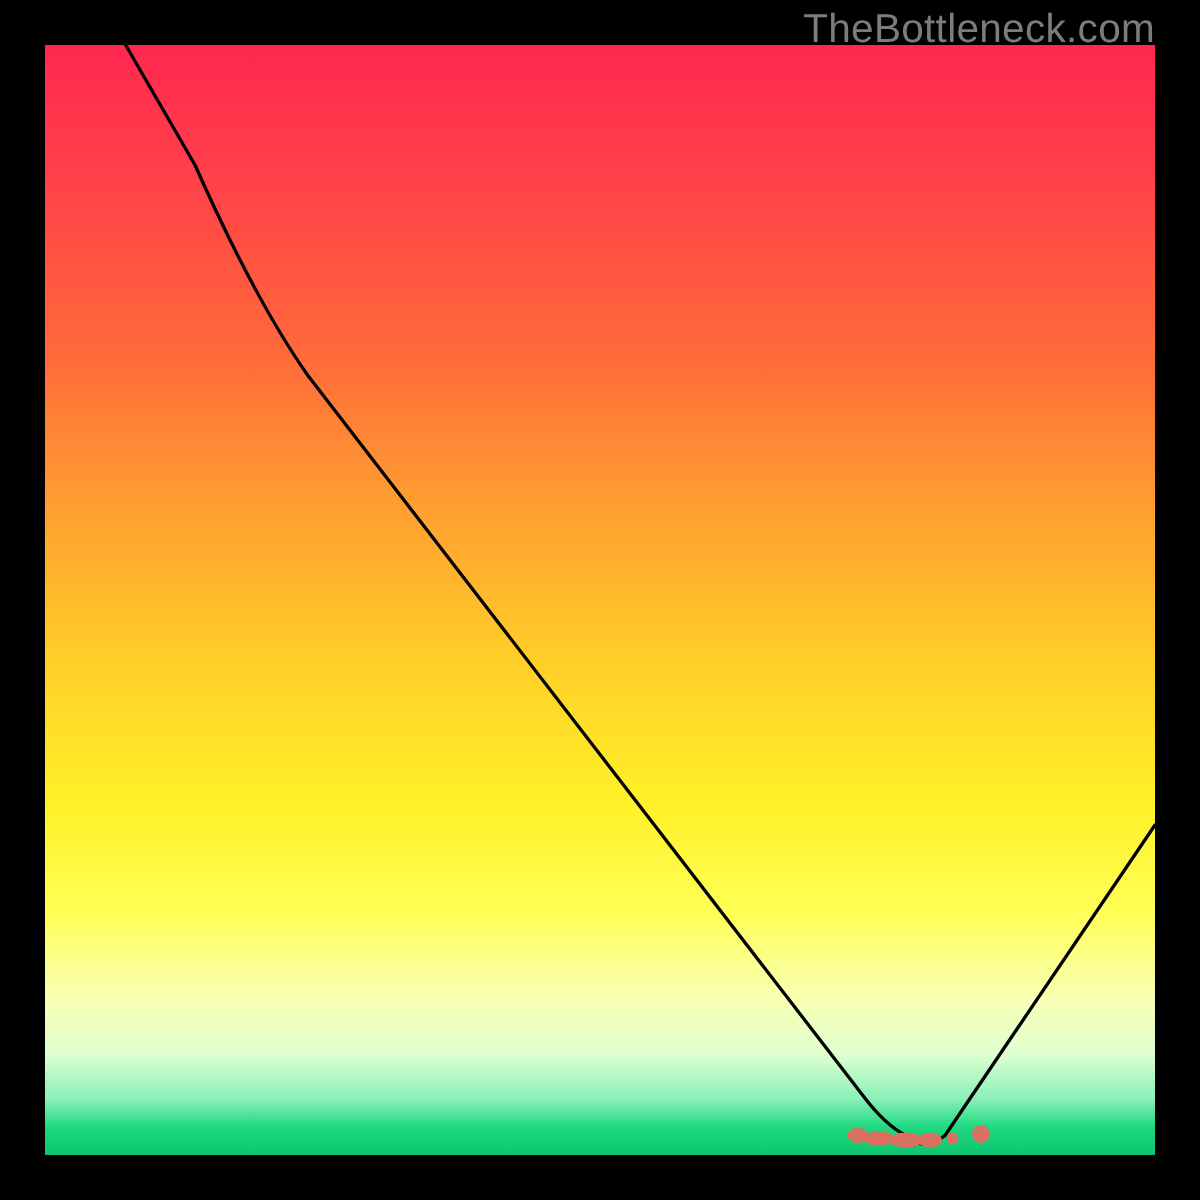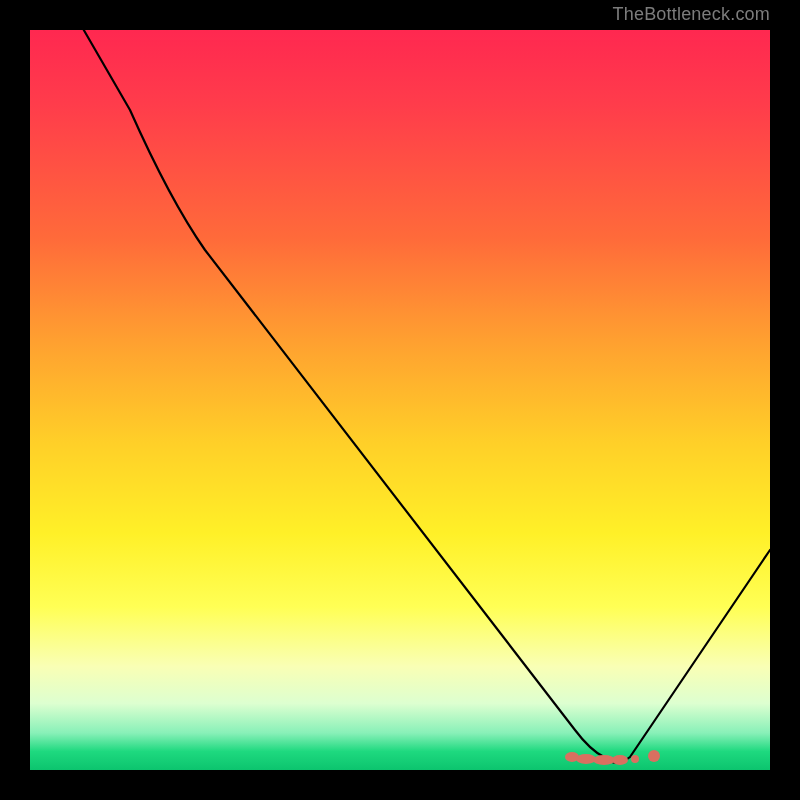--- a/index.html
+++ b/index.html
@@ -45,21 +45,21 @@
     top: 0;
     width: 740px;
     height: 740px;
     overflow: visible;
   }
   .watermark {
     position: absolute;
     top: 4px;
     right: 30px;
     color: #7c7c7c;
-    font-size: 18px;
+    font-size: 27px;
     font-weight: 500;
     letter-spacing: 0.2px;
   }
   .curve {
     fill: none;
     stroke: #000;
     stroke-width: 2.2;
     stroke-linecap: round;
     stroke-linejoin: round;
   }

